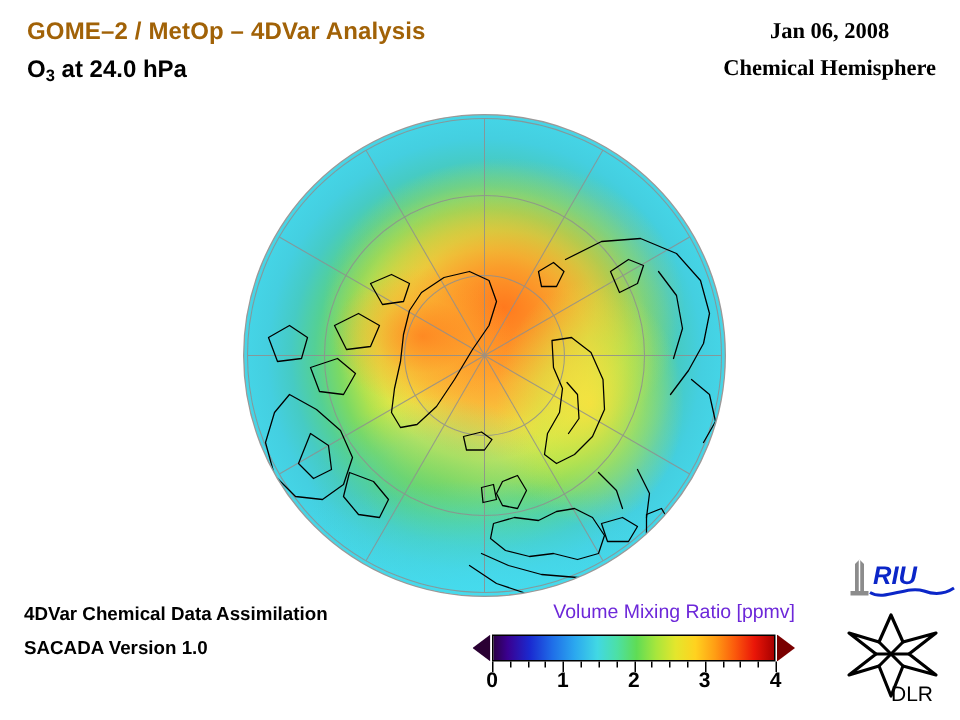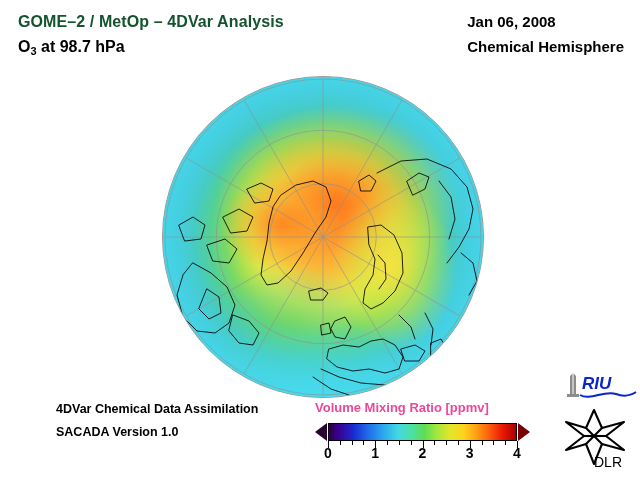--- a/index.html
+++ b/index.html
@@ -5,25 +5,25 @@
   html,body{margin:0;padding:0;}
   body{
     width:640px;height:480px;background:#ffffff;position:relative;overflow:hidden;
     font-family:"Liberation Sans","DejaVu Sans",sans-serif;
     -webkit-font-smoothing:antialiased;
   }
   .abs{position:absolute;}
 
   
   #title-block{left:18px;top:13px;width:420px;}
-  #main-title{font-size:16px;font-weight:bold;color:#14532d;letter-spacing:.1px;white-space:nowrap;}
+  #main-title{font-size:16px;font-weight:bold;color:#a16207;letter-spacing:.1px;white-space:nowrap;}
   #sub-title{font-size:16px;font-weight:bold;color:#000;margin-top:7px;white-space:nowrap;}
   #sub-title sub{font-size:11px;vertical-align:baseline;position:relative;top:3px;}
 
-  #date-block{right:16px;top:13px;text-align:left;}
+  #date-block{right:16px;top:13px;text-align:center;font-family:Liberation Serif, serif;}
   #date-text{font-size:15px;font-weight:bold;color:#000;white-space:nowrap;}
   #hemi-text{font-size:15px;font-weight:bold;color:#000;margin-top:8px;white-space:nowrap;}
 
   
   #globe-wrap{left:162px;top:76px;width:322px;height:322px;}
   #globe{
     position:absolute;left:0;top:0;width:320px;height:320px;border-radius:50%;
     border:1px solid #9a9a9a;overflow:hidden;background:#49e0e8;
   }
   .layer{position:absolute;left:0;top:0;width:100%;height:100%;}
@@ -86,25 +86,25 @@
       rgba(70,218,236,0) 80%);
   }
 
   
   #graticule{stroke:#8f8f8f;stroke-width:.7;fill:none;opacity:.85;}
   
   #coastlines{stroke:#000000;stroke-width:.85;fill:none;stroke-linejoin:round;stroke-linecap:round;}
 
   
   #credits{left:16px;top:402px;}
-  #credits div{font-size:12.5px;font-weight:bold;color:#000;margin-bottom:9px;white-space:nowrap;margin-left:40px;}
+  #credits div{font-size:12.5px;font-weight:bold;color:#000;margin-bottom:9px;white-space:nowrap;}
 
   
   #cbar-block{left:315px;top:400px;width:215px;}
-  #cbar-title{font-size:13px;font-weight:bold;color:#ec4899;text-align:left;white-space:nowrap;}
+  #cbar-title{font-size:13px;font-weight:normal;color:#6d28d9;text-align:right;white-space:nowrap;}
   #cbar-row{position:relative;height:24px;margin-top:5px;}
   #cbar-cap-left{
     position:absolute;left:0;top:3px;width:12px;height:18px;
     background:#2a0033;
     clip-path:polygon(100% 0,100% 100%,0 50%);
   }
   #cbar-cap-right{
     position:absolute;right:0;top:3px;width:12px;height:18px;
     background:#7a0000;
     clip-path:polygon(0 0,0 100%,100% 50%);
@@ -139,21 +139,21 @@
 
   
   #riu-logo{right:2px;top:372px;width:74px;height:30px;}
   #dlr-logo{right:8px;top:408px;width:72px;height:62px;}
 </style>
 </head>
 <body>
 
 <div class="abs" id="title-block">
   <div id="main-title">GOME–2 / MetOp – 4DVar Analysis</div>
-  <div id="sub-title"><span>O</span><sub>3</sub><span> at 98.7 hPa</span></div>
+  <div id="sub-title"><span>O</span><sub>3</sub><span> at 24.0 hPa</span></div>
 </div>
 
 <div class="abs" id="date-block">
   <div id="date-text">Jan 06, 2008</div>
   <div id="hemi-text">Chemical Hemisphere</div>
 </div>
 
 <div class="abs" id="globe-wrap">
   <div id="globe">
     <div class="layer" id="field-base"></div>

